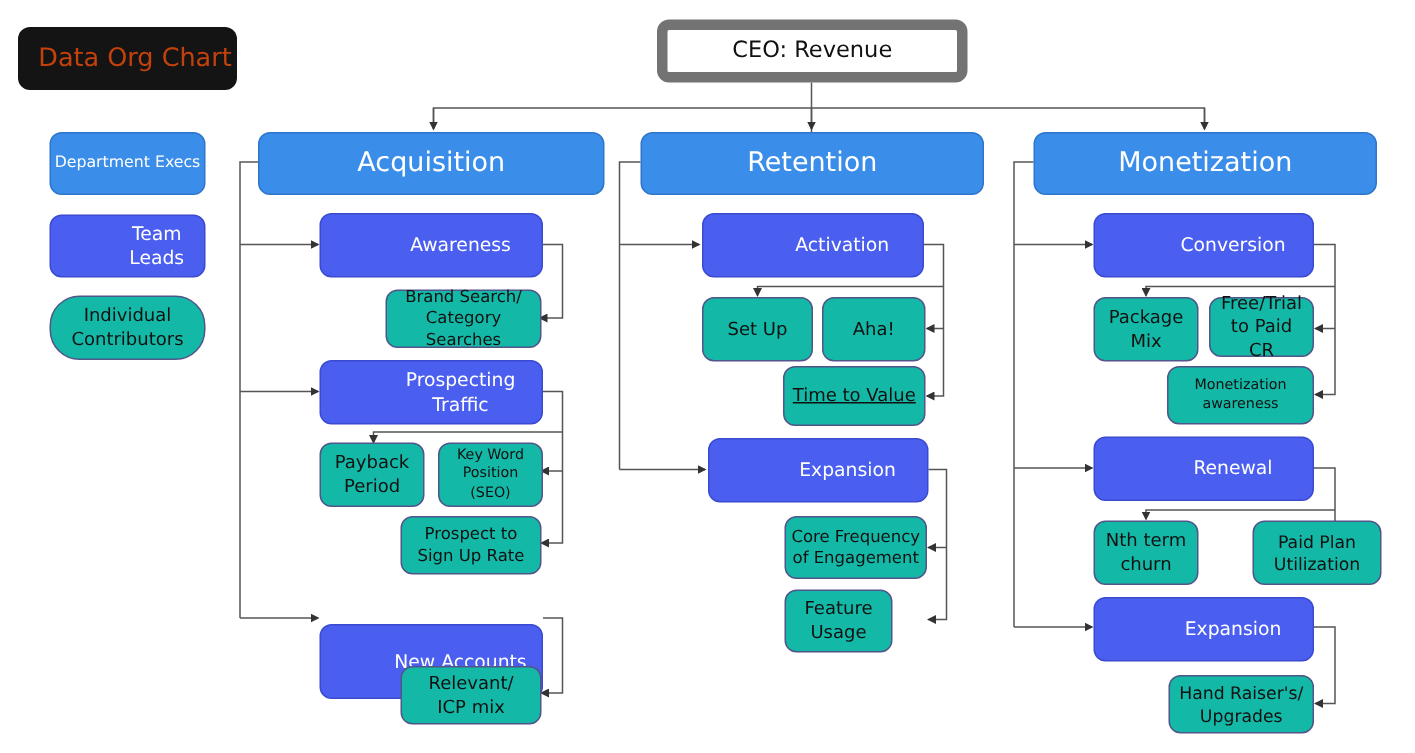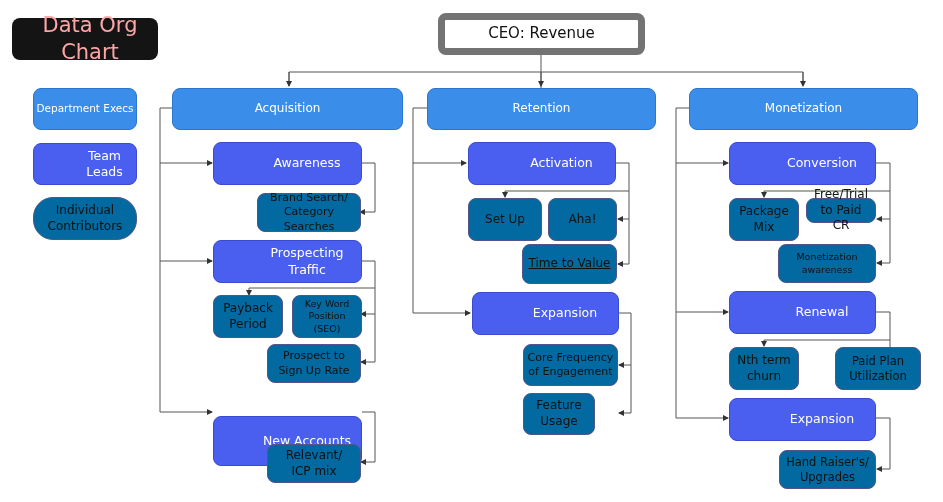--- a/index.html
+++ b/index.html
@@ -1,22 +1,22 @@
 <!DOCTYPE html>
 <html><head>
 <meta charset="utf-8">
 <style>
   html,body{margin:0;padding:0;background:#fff;}
   body{width:943px;height:502px;position:relative;overflow:hidden;font-family:"DejaVu Sans","Liberation Sans",sans-serif;}
   .box{position:absolute;box-sizing:border-box;display:flex;align-items:center;justify-content:center;text-align:center;border-radius:8px;line-height:1.3;}
-  .title{background:#141414;color:#fca5a5;border-radius:8px;font-size:21px;padding-left:10px;}
+  .title{background:#141414;color:#c2410c;border-radius:8px;font-size:17px;padding-left:10px;}
   .ceo{background:#fff;border:7px solid #737373;color:#111;font-size:15px;}
-  .dept{background:#3a8de8;color:#fff;font-size:12px;border:1px solid #2e76cc;}
+  .dept{background:#3a8de8;color:#fff;font-size:18px;border:1px solid #2e76cc;}
   .lead{background:#4a5ef0;color:#fff;font-size:12.5px;border:1px solid #3a4bd0;padding-left:39px;}
-  .ic{background:#0369a1;border:1px solid #50558a;color:#111;font-size:12px;}
+  .ic{background:#14b8a6;border:1px solid #50558a;color:#111;font-size:12px;}
   .ic.sm{font-size:9.5px;}
   .ic.md{font-size:11px;}
   svg.lines{position:absolute;left:0;top:0;}
 </style>
 </head>
 <body>
 
 <svg class="lines" width="943" height="502">
   <defs>
     <marker id="ar" markerWidth="6" markerHeight="6" refX="5" refY="3" orient="auto">
@@ -94,19 +94,19 @@
 <div class="box ic" style="left:468px;top:198px;width:74px;height:43px;">Set Up</div>
 <div class="box ic" style="left:548px;top:198px;width:69px;height:43px;">Aha!</div>
 <div class="box ic" style="left:522px;top:244px;width:95px;height:40px;text-decoration:underline;">Time to Value</div>
 <div class="box lead" style="left:472px;top:292px;width:147px;height:43px;">Expansion</div>
 <div class="box ic md" style="left:523px;top:344px;width:95px;height:42px;padding:0 2px;">Core Frequency of Engagement</div>
 <div class="box ic" style="left:523px;top:393px;width:72px;height:42px;">Feature Usage</div>
 
 <div class="box dept" style="left:689px;top:88px;width:229px;height:42px;">Monetization</div>
 <div class="box lead" style="left:729px;top:142px;width:147px;height:43px;">Conversion</div>
 <div class="box ic" style="left:729px;top:198px;width:70px;height:43px;padding:0 8px;">Package Mix</div>
-<div class="box ic" style="left:806px;top:198px;width:70px;height:25px;padding:0 4px;">Free/Trial to Paid CR</div>
+<div class="box ic" style="left:806px;top:198px;width:70px;height:40px;padding:0 4px;">Free/Trial to Paid CR</div>
 <div class="box ic sm" style="left:778px;top:244px;width:98px;height:39px;padding:0 10px;">Monetization awareness</div>
 <div class="box lead" style="left:729px;top:291px;width:147px;height:43px;">Renewal</div>
 <div class="box ic" style="left:729px;top:347px;width:70px;height:43px;padding:0 6px;">Nth term churn</div>
 <div class="box ic" style="left:807px;top:347px;width:86px;height:43px;padding:0 2px;font-size:11.5px;margin-left:28px;">Paid Plan Utilization</div>
 <div class="box lead" style="left:729px;top:398px;width:147px;height:43px;">Expansion</div>
 <div class="box ic md" style="left:779px;top:450px;width:97px;height:39px;padding:0 4px;font-size:11.5px;">Hand Raiser's/ Upgrades</div>
 
 </body></html>

